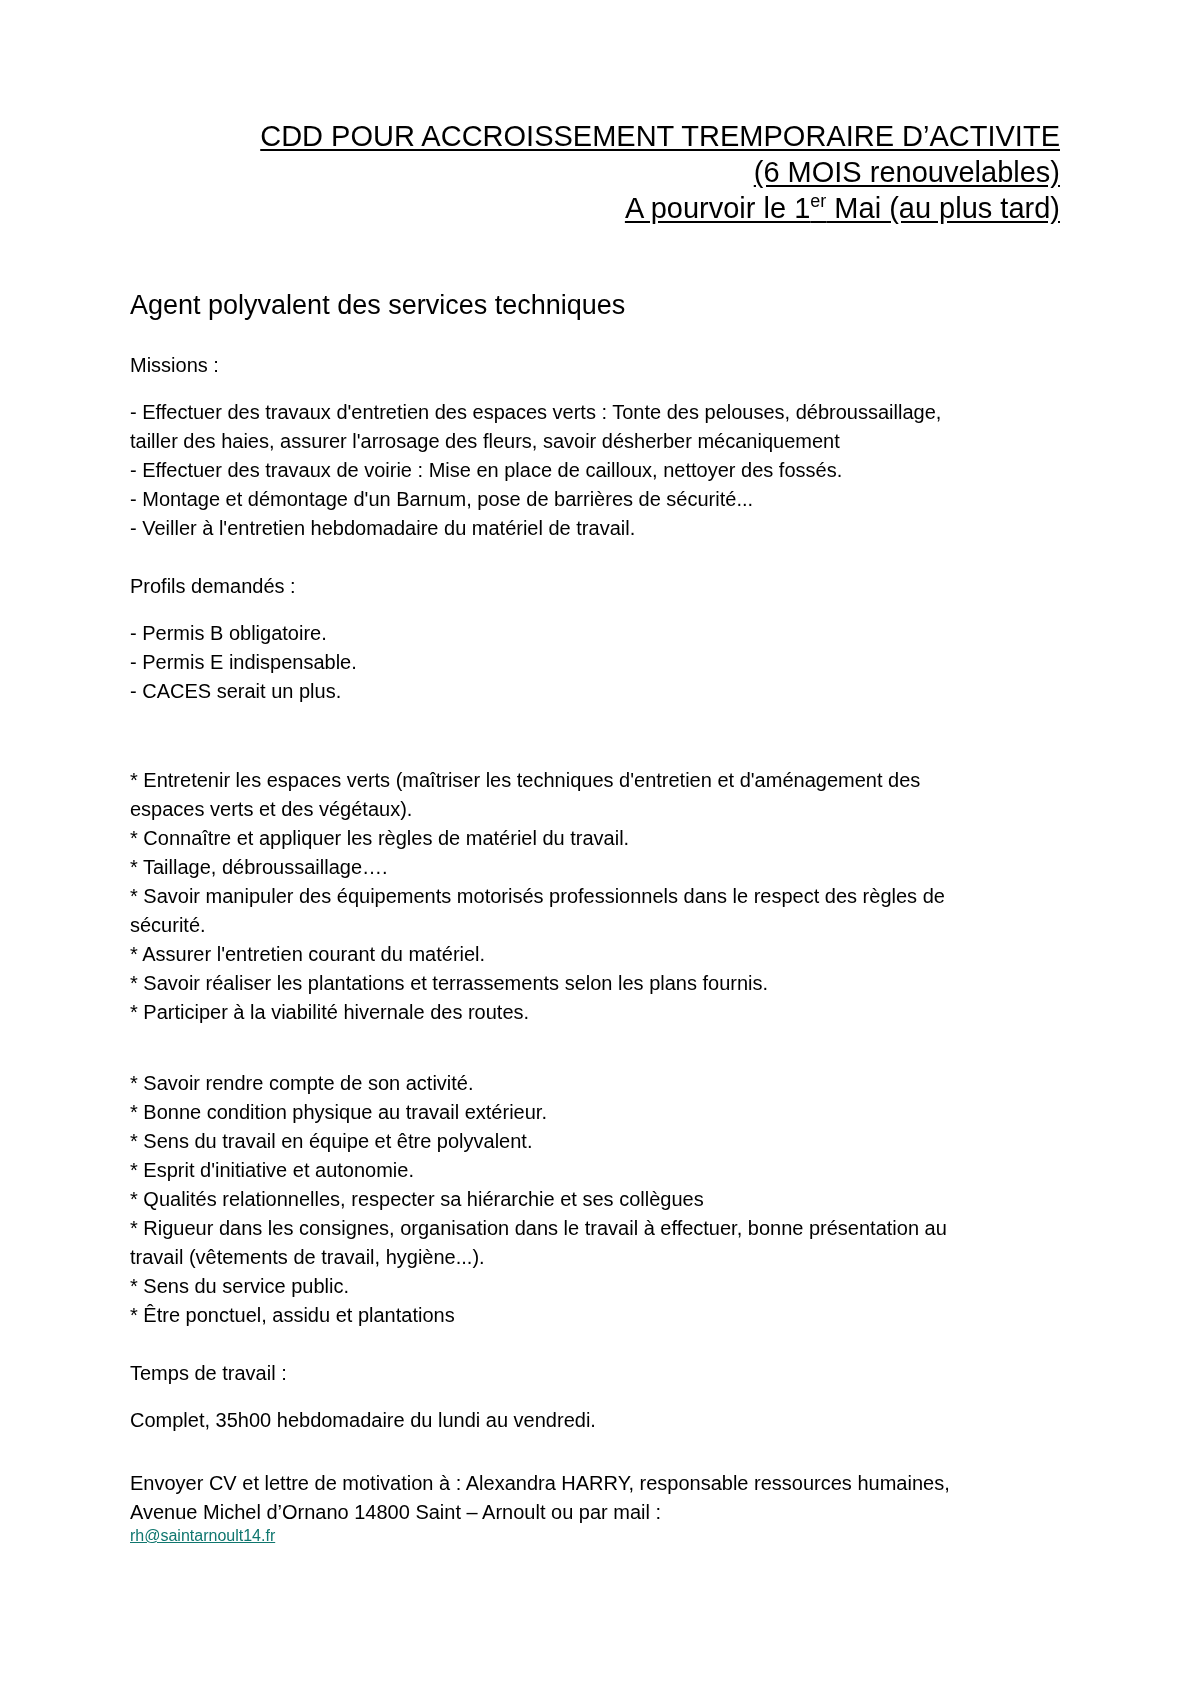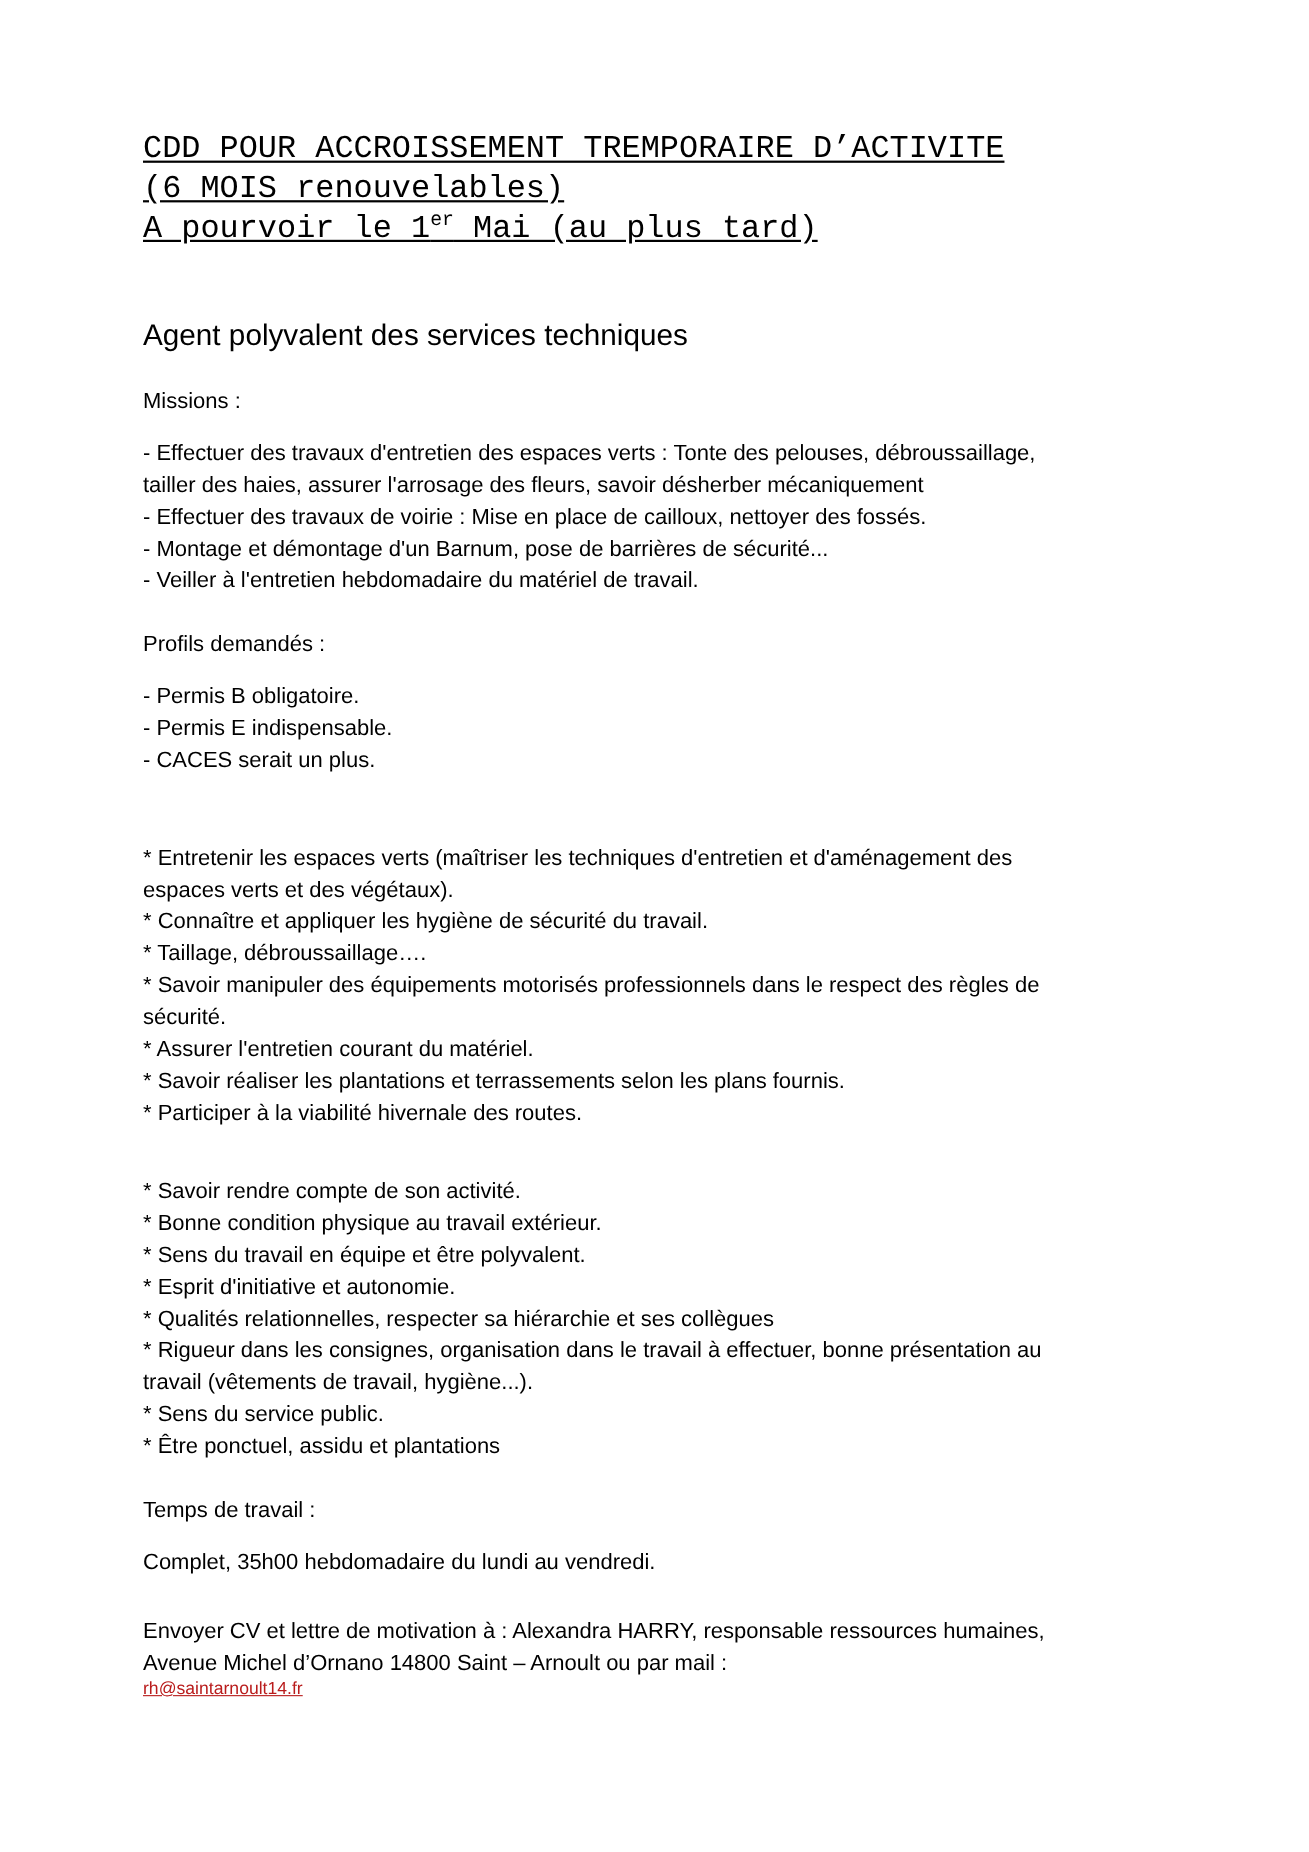--- a/index.html
+++ b/index.html
@@ -16,23 +16,22 @@
   }
   .page {
     position: relative;
     width: 1190px;
     min-height: 1684px;
     box-sizing: border-box;
     padding: 118px 130px 60px 130px;
     background: #ffffff;
   }
   .title-block {
-    text-align: left;
+    text-align: right;
     margin: 0 0 0 0;
-    font-family: Liberation Mono, monospace;
   }
   .title-line {
     font-size: 29px;
     line-height: 36px;
     text-decoration: underline;
     text-underline-offset: 3px;
     white-space: nowrap;
   }
   .title-line sup {
     font-size: 18px;
@@ -69,21 +68,21 @@
   .line {
     font-size: 20px;
     line-height: 29px;
     max-width: 860px;
   }
   .block {
     max-width: 860px;
     margin-top: 20px;
   }
   a.email {
-    color: #b91c1c;
+    color: #0f766e;
     text-decoration: underline;
     margin-top: 44px;
   }
   .footer-block {
     margin-top: 34px;
   }
 </style>
 </head>
 <body>
 
@@ -109,21 +108,21 @@
   <div class="block">
     <div class="line">- Permis B obligatoire.</div>
     <div class="line">- Permis E indispensable.</div>
     <div class="line">- CACES serait un plus.</div>
   </div>
 
   <div class="gap-lg"></div>
 
   <div class="block">
     <div class="line">* Entretenir les espaces verts (maîtriser les techniques d'entretien et d'aménagement des espaces verts et des végétaux).</div>
-    <div class="line">* Connaître et appliquer les hygiène de sécurité du travail.</div>
+    <div class="line">* Connaître et appliquer les règles de matériel du travail.</div>
     <div class="line">* Taillage, débroussaillage….</div>
     <div class="line">* Savoir manipuler des équipements motorisés professionnels dans le respect des règles de sécurité.</div>
     <div class="line">* Assurer l'entretien courant du matériel.</div>
     <div class="line">* Savoir réaliser les plantations et terrassements selon les plans fournis.</div>
     <div class="line">* Participer à la viabilité hivernale des routes.</div>
   </div>
 
   <div class="gap-md"></div>
 
   <div class="block">

